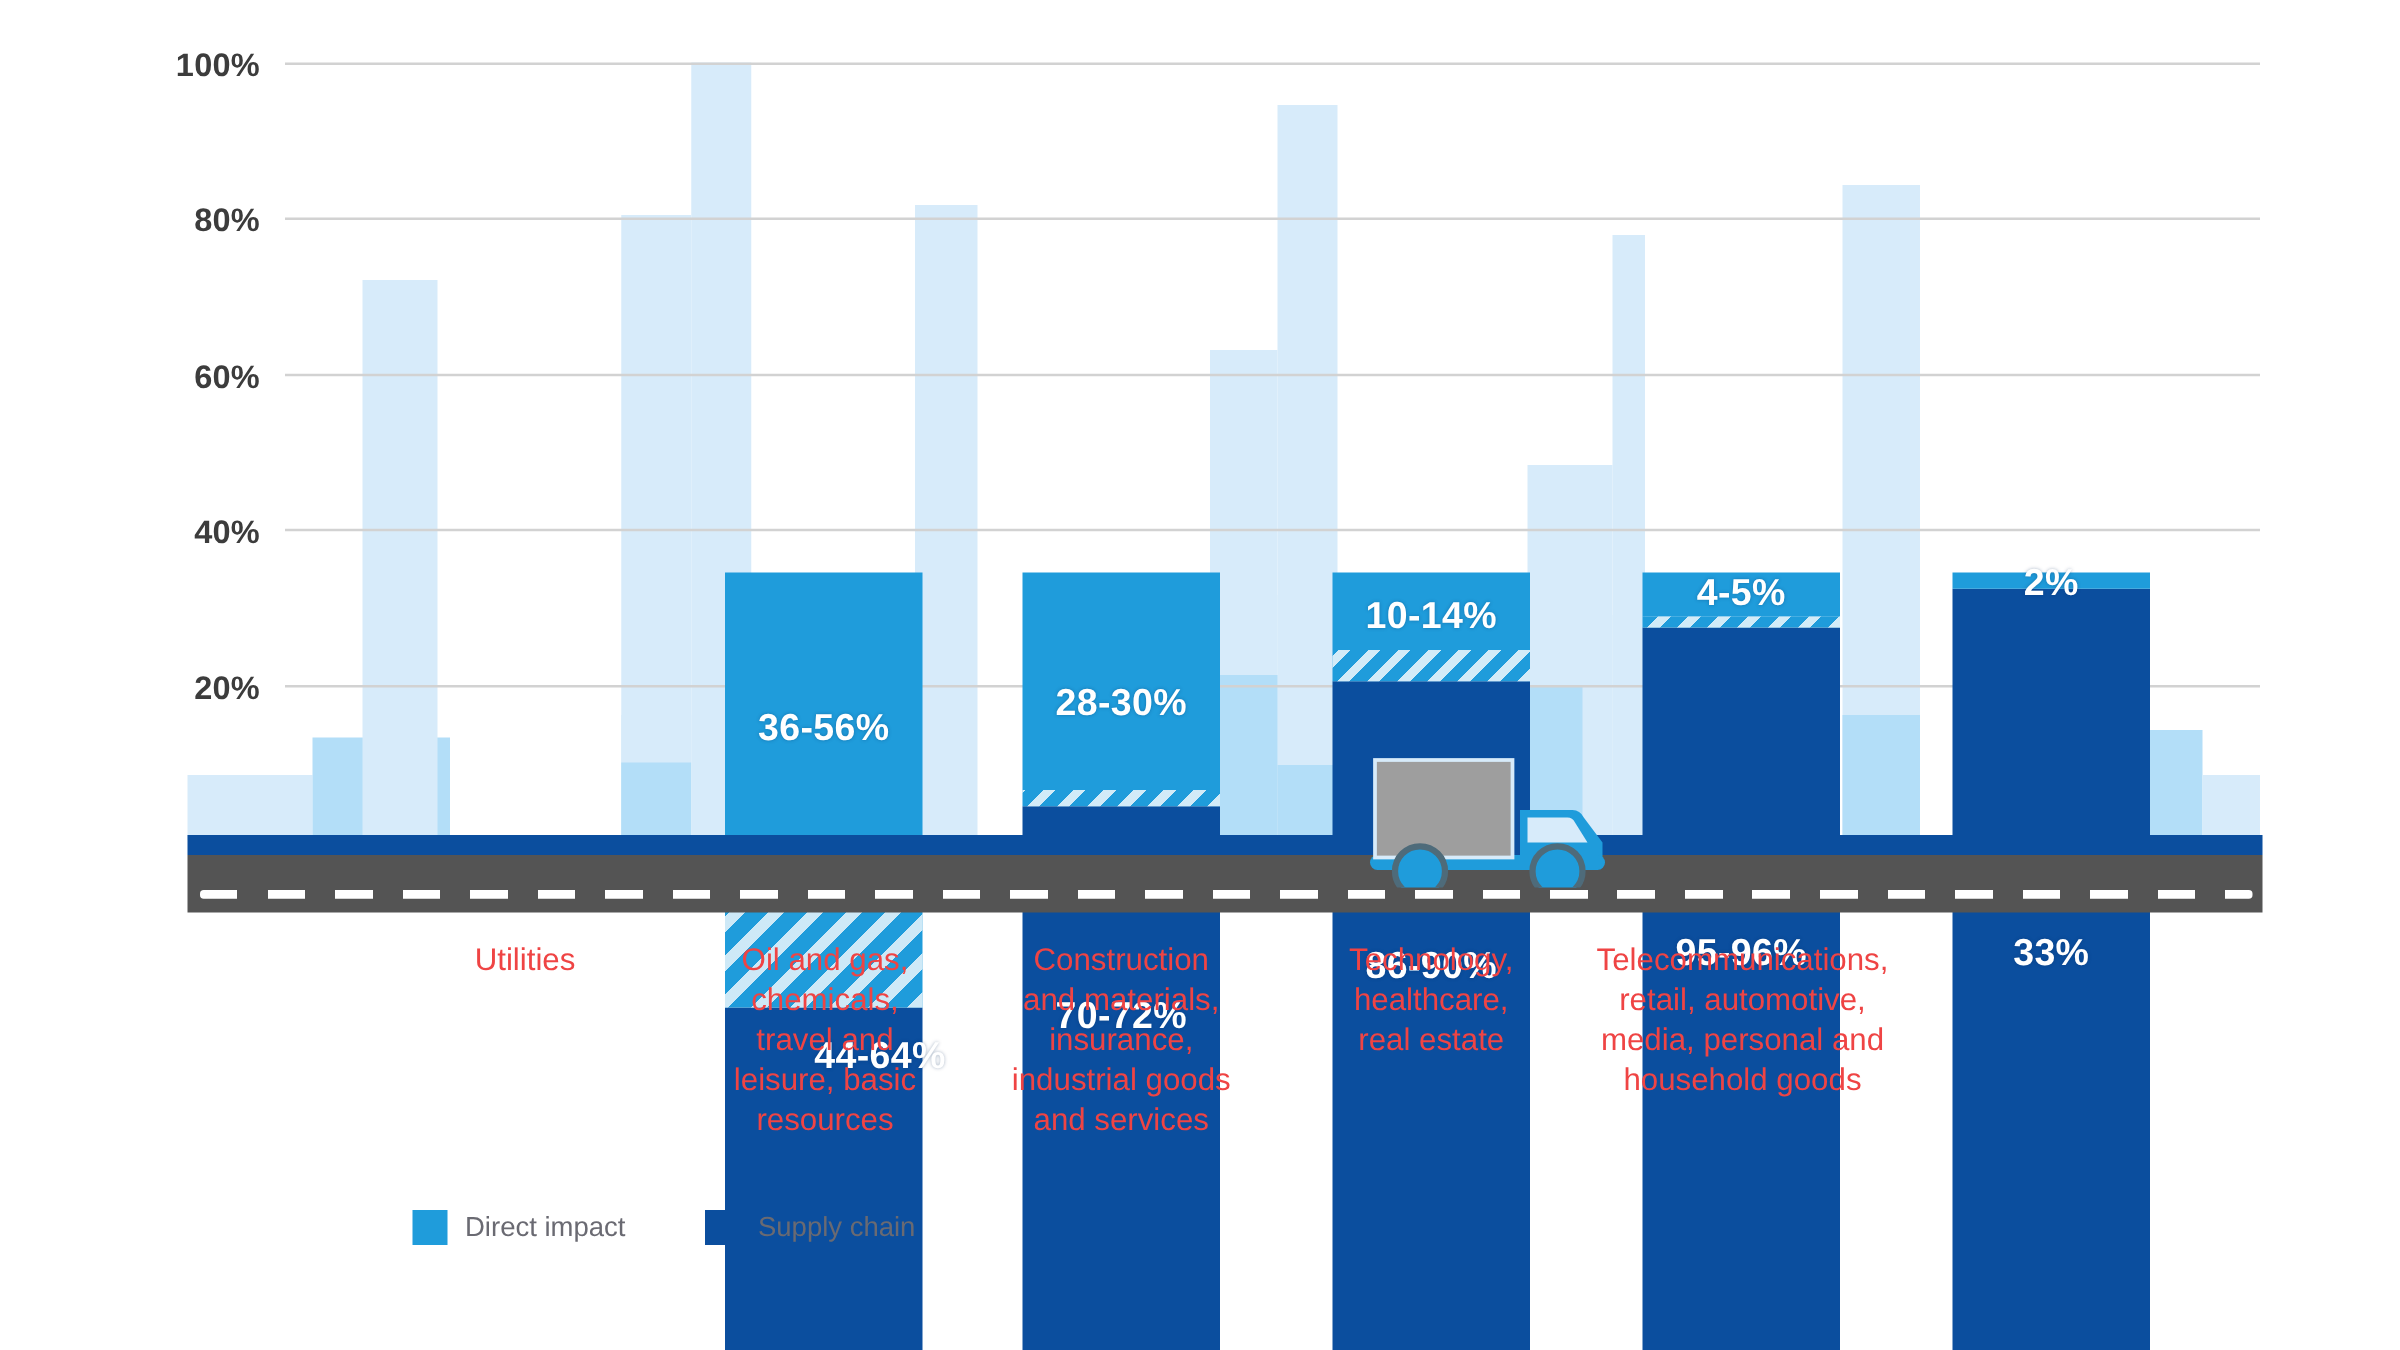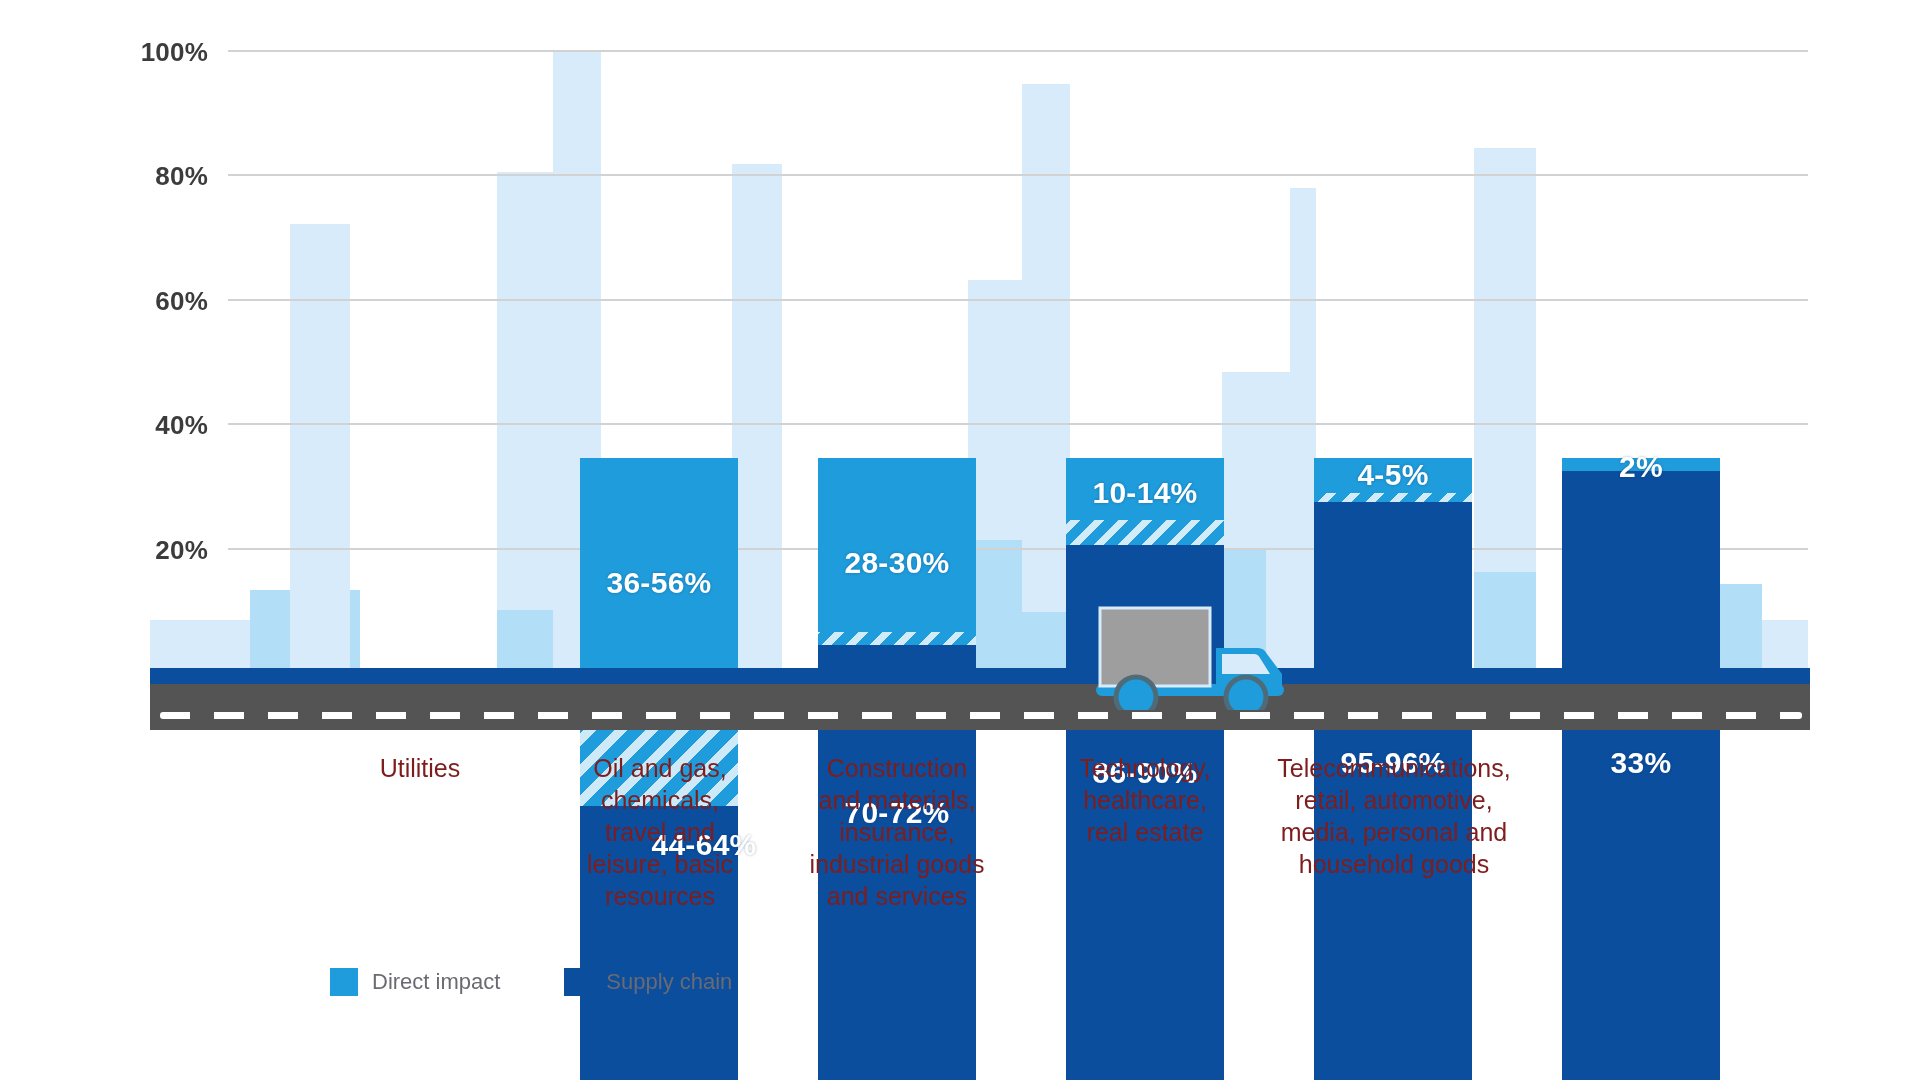--- a/index.html
+++ b/index.html
@@ -125,21 +125,21 @@
   
   #truck { position: absolute; left: 1088px; top: 600px; width: 230px; height: 110px; }
 
   
   .xlabel {
     position: absolute;
     top: 752px;
     text-align: center;
     font-size: 25px;
     line-height: 32px;
-    color: #7f1d1d;
+    color: #ef4444;
   }
 
   
   #legend {
     position: absolute;
     left: 330px; top: 968px;
     display: flex;
     align-items: center;
     gap: 18px;
   }

